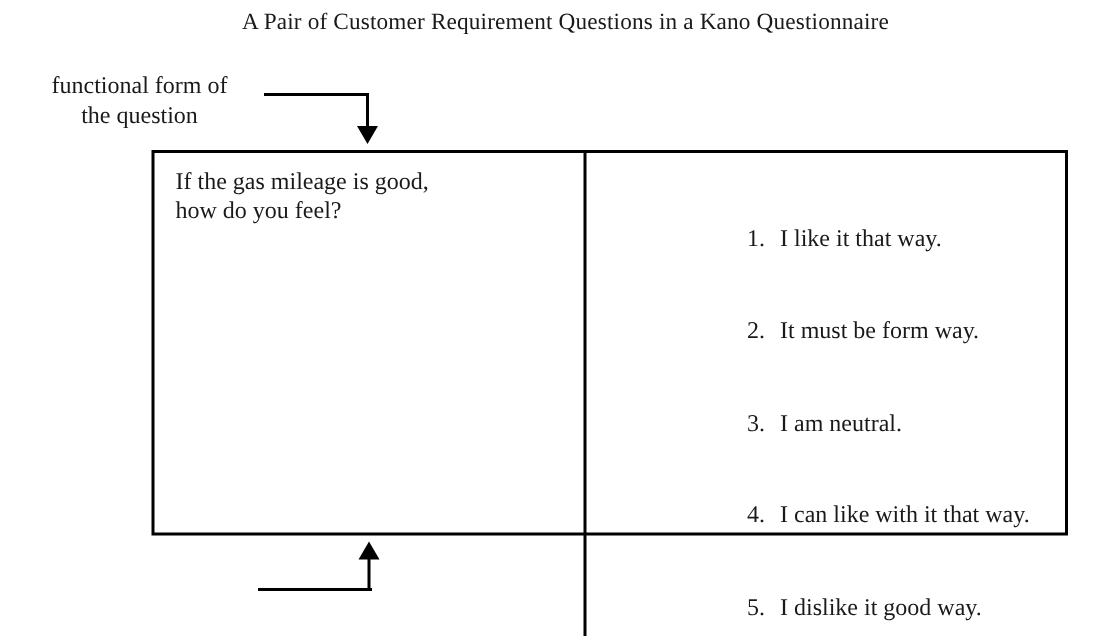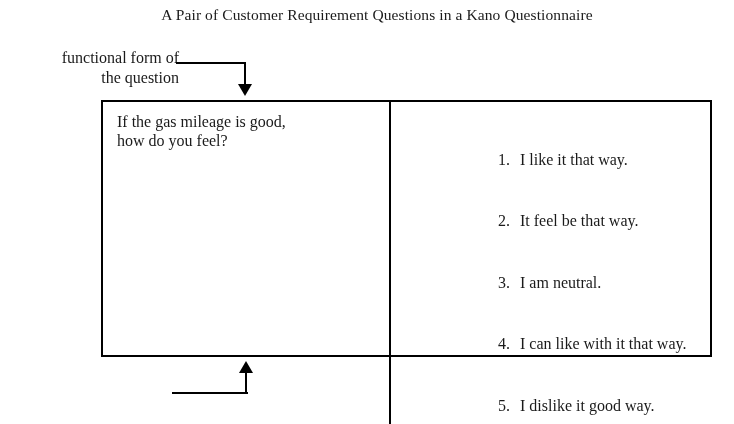--- a/index.html
+++ b/index.html
@@ -35,21 +35,21 @@
   .side-label {
     position: absolute;
     font-size: 16px;
     line-height: 20px;
     color: #1a1a1a;
     white-space: pre;
   }
   #functional-label {
     left: 7px;
     top: 48px;
-    text-align: right;
+    text-align: center;
     width: 172px;
   }
   #dysfunctional-label {
     left: 4px;
     top: 375px;
     text-align: right;
     width: 170px;
   }
 
   
@@ -157,21 +157,21 @@
           <td class="col-question">
             <div class="q-text">If the gas mileage is good,
 how do you feel?</div>
           </td>
           <td>
             <div class="answers">
               <div class="answer-row">
                 <span class="answer-num">1.</span><span>I like it that way.</span>
               </div>
               <div class="answer-row">
-                <span class="answer-num">2.</span><span>It feel be that way.</span>
+                <span class="answer-num">2.</span><span>It must be form way.</span>
               </div>
               <div class="answer-row">
                 <span class="answer-num">3.</span><span>I am neutral.</span>
               </div>
               <div class="answer-row">
                 <span class="answer-num">4.</span><span>I can like with it that way.</span>
               </div>
               <div class="answer-row">
                 <span class="answer-num">5.</span><span>I dislike it good way.</span>
               </div>

